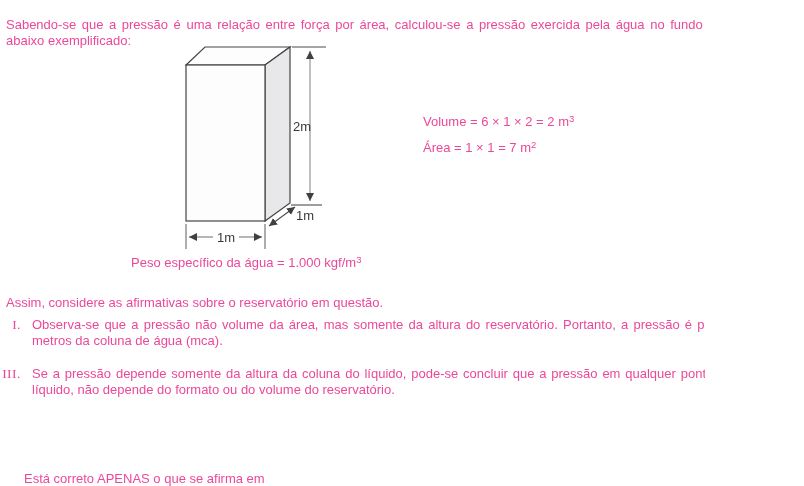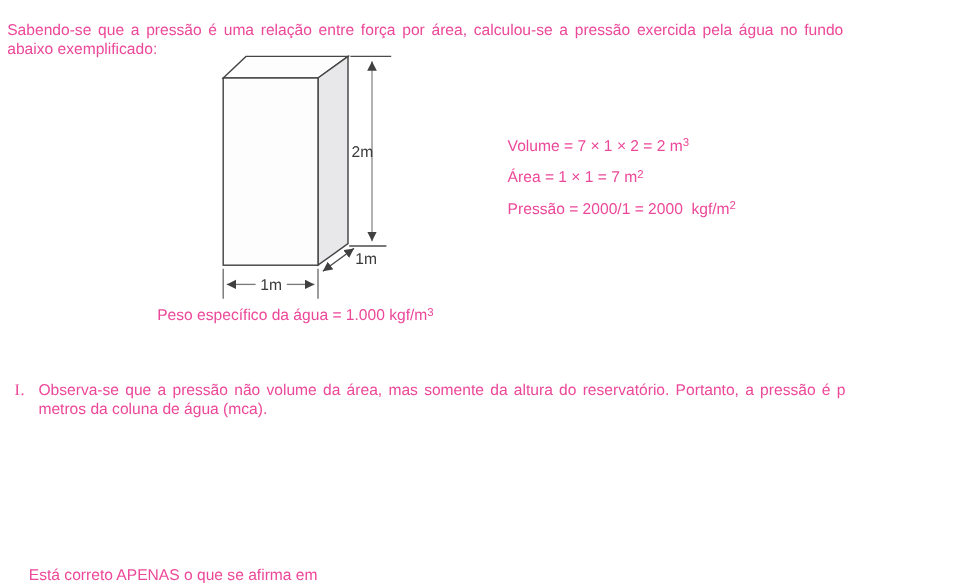--- a/index.html
+++ b/index.html
@@ -58,30 +58,34 @@
     <text x="146" y="180">1m</text>
 
     <line x1="36" y1="184" x2="36" y2="209" stroke="#6a6a6a" stroke-width="1.1"></line>
     <line x1="115" y1="184" x2="115" y2="209" stroke="#6a6a6a" stroke-width="1.1"></line>
     <line x1="63" y1="197" x2="39" y2="197" stroke="#7a7a7a" stroke-width="1.1" marker-end="url(#arr)"></line>
     <line x1="89" y1="197" x2="112" y2="197" stroke="#7a7a7a" stroke-width="1.1" marker-end="url(#arr)"></line>
     <text x="76" y="202" text-anchor="middle">1m</text>
   </svg>
 
   <div id="formulas">
-    <div class="formula"><span>Volume = 7 × 1 × 2 = 2 m</span><sup>3</sup></div>
+    <div class="formula"><span>Volume = 6 × 1 × 2 = 2 m</span><sup>3</sup></div>
     <div class="formula"><span>Área = 1 × 1 = 7 m</span><sup>2</sup></div>
-    <div class="formula"><span>Pressão = 2000/1 = 2000  kgf/m</span><sup>2</sup></div>
   </div>
 
   <div id="caption"><span>Peso específico da água = 1.000 kgf/m</span><sup>3</sup></div>
 
+  <p id="consider">Assim, considere as afirmativas sobre o reservatório em questão.</p>
 
   <div id="statements">
     <div class="statement">
       <span class="stmt-label">I.</span>
       <p class="stmt-text"><span>Observa-se que a pressão não volume da área, mas somente da altura do reservatório. Portanto, a pressão é proporcional aos metros da coluna de água (mca).</span><sup></sup><span></span></p>
+    </div>
+    <div class="statement">
+      <span class="stmt-label">III.</span>
+      <p class="stmt-text"><span>Se a pressão depende somente da altura da coluna do líquido, pode-se concluir que a pressão em qualquer ponto da coluna do líquido, não depende do formato ou do volume do reservatório.</span><sup></sup><span></span></p>
     </div>
   </div>
 
   <p id="footer">Está correto APENAS o que se afirma em</p>
 
 </div>
 
 </body></html>

